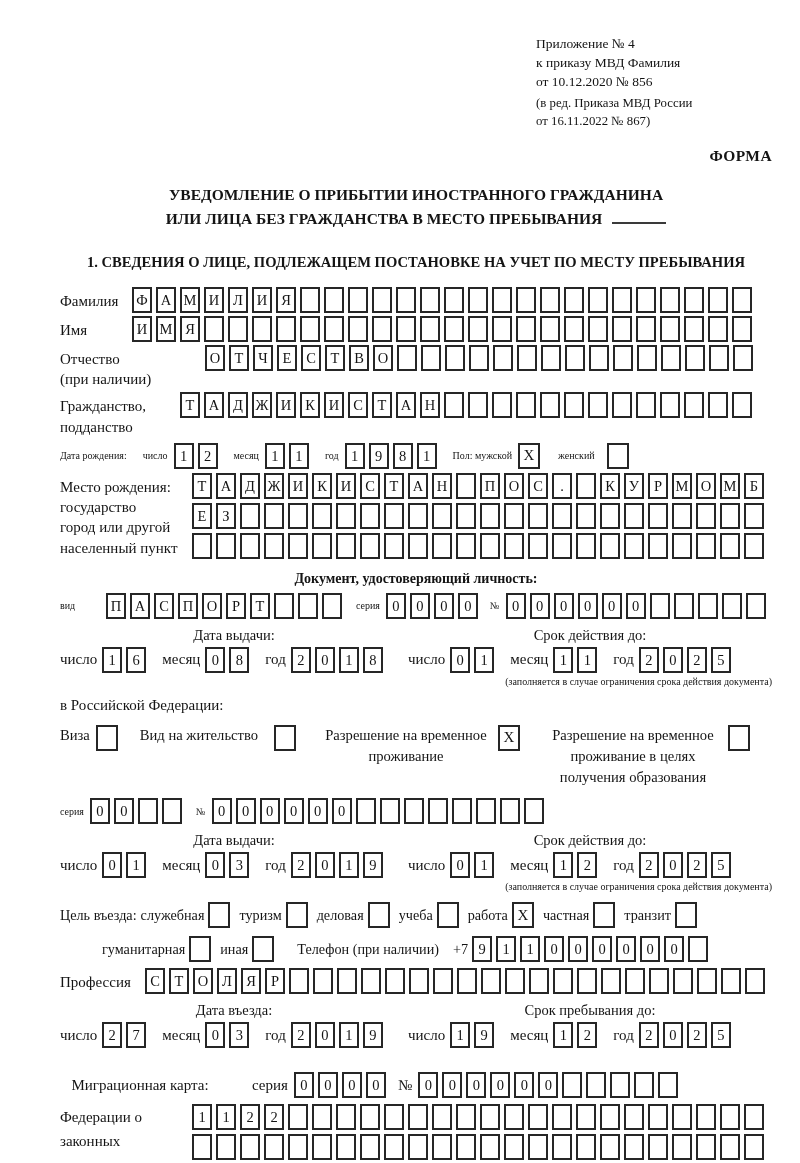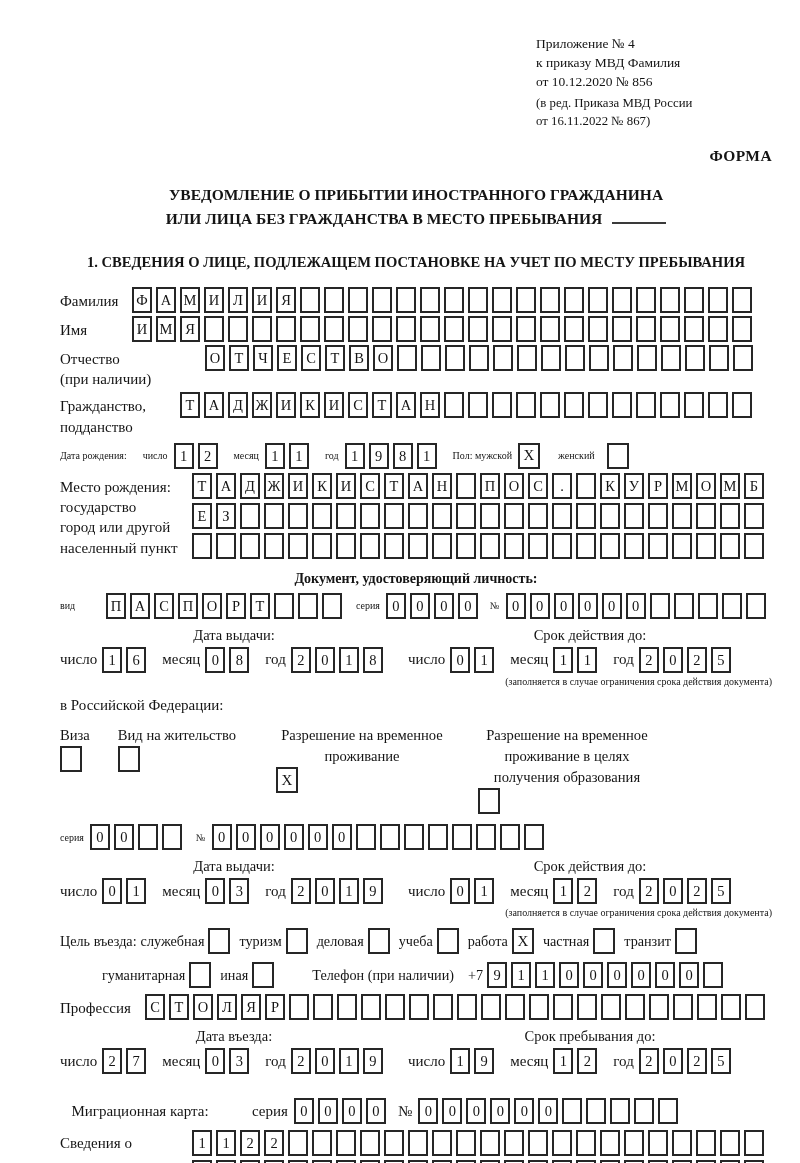--- a/index.html
+++ b/index.html
@@ -44,21 +44,21 @@
   .dp-l{width:348px;flex:none;}
   .dp-r{flex:1;}
   .dp-head{text-align:center;font-size:14.5px;margin-bottom:3px;}
   .dg{display:flex;align-items:center;flex-wrap:nowrap;}
   .dg .t{font-size:15px;margin-right:5px;flex:none;}
   .dp-note{font-size:10px;text-align:right;margin-top:3px;}
 
   .intro{font-size:15px;line-height:1.6;margin-top:6px;}
 
   .opts{display:flex;align-items:flex-start;margin-top:8px;margin-bottom:10px;}
-  .opt{display:flex;align-items:flex-start;margin-right:14px;flex-direction:column;}
+  .opt{display:flex;align-items:flex-start;margin-right:14px;}
   .opt .olbl{font-size:14.6px;margin-right:6px;line-height:1.45;}
   .opt .center{text-align:center;}
   .wl170{width:172px;} .wl180{width:178px;}
 
   .purpose{display:flex;align-items:center;flex-wrap:nowrap;margin-top:10px;}
   .purpose .t{font-size:14.2px;margin-right:4px;flex:none;}
   .purpose .cb{margin-right:9px;}
   .purpose2{margin-left:42px;margin-top:8px;margin-bottom:6px;}
 
   .migr{display:flex;align-items:center;margin-top:24px;margin-bottom:6px;text-align:center;}
@@ -538,21 +538,21 @@
     <span class="cb"></span>
     <span class="t">транзит</span>
     <span class="cb" style="margin-right:0"></span>
   </div>
 
   <div class="purpose purpose2">
     <span class="t">гуманитарная</span>
     <span class="cb"></span>
     <span class="t">иная</span>
     <span class="cb"></span>
-    <span class="t" style="margin-left:29px">Телефон (при наличии)</span>
+    <span class="t" style="margin-left:14px">Телефон (при наличии)</span>
     <span class="t" style="margin-left:10px">+7</span>
     <span class="boxes">
         <span class="cell">9</span>
         <span class="cell">1</span>
         <span class="cell">1</span>
         <span class="cell">0</span>
         <span class="cell">0</span>
         <span class="cell">0</span>
         <span class="cell">0</span>
         <span class="cell">0</span>
@@ -660,21 +660,21 @@
         <span class="cell">&nbsp;</span>
         <span class="cell">&nbsp;</span>
         <span class="cell">&nbsp;</span>
         <span class="cell">&nbsp;</span>
         <span class="cell">&nbsp;</span>
       </span>
   </div>
 
   <div class="legal">
     <div class="legal-labels">
-      <div>Сведения о</div>
+      <div>Федерации о</div>
       <div>законных</div>
 
     </div>
     <div class="legal-rows">
       <div class="stack">
         <span class="boxes">
             <span class="cell">1</span>
             <span class="cell">1</span>
             <span class="cell">2</span>
             <span class="cell">2</span>

